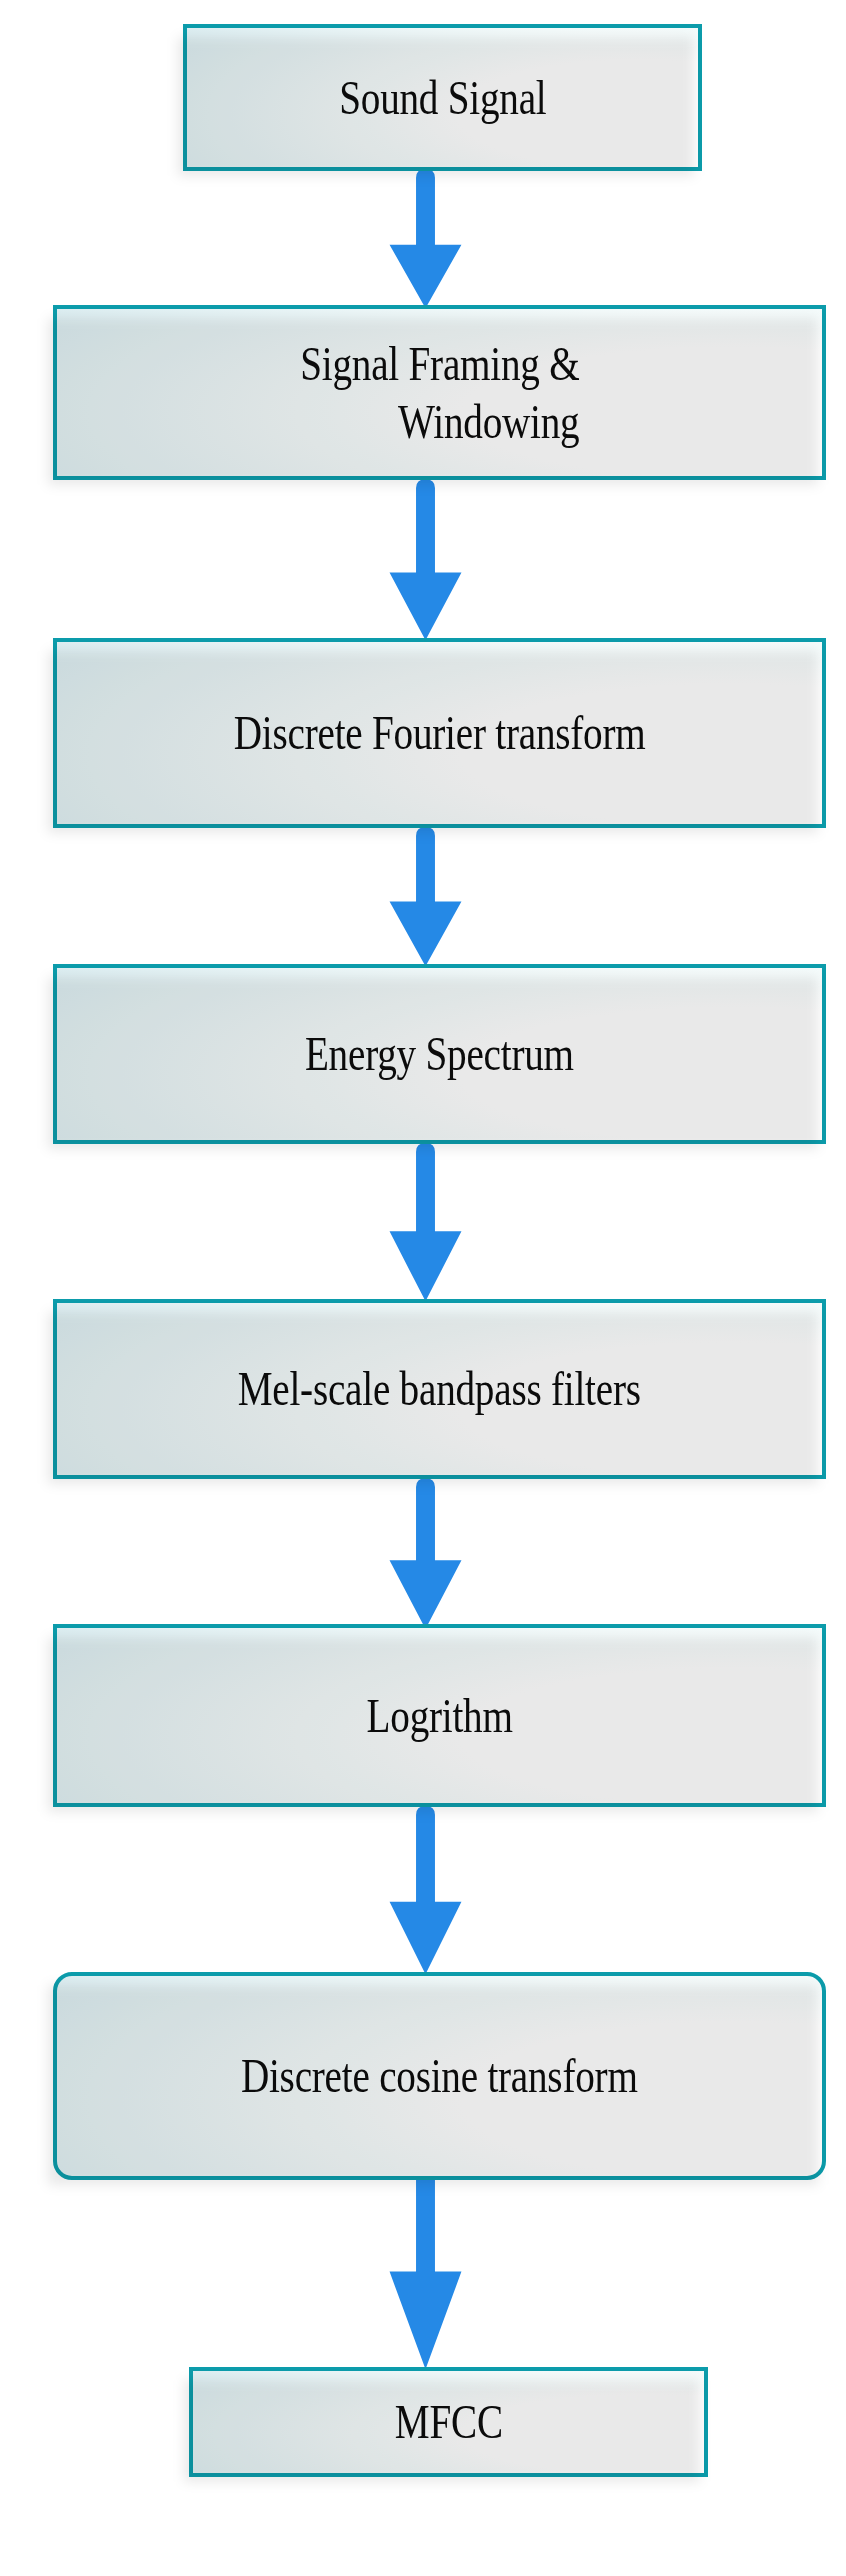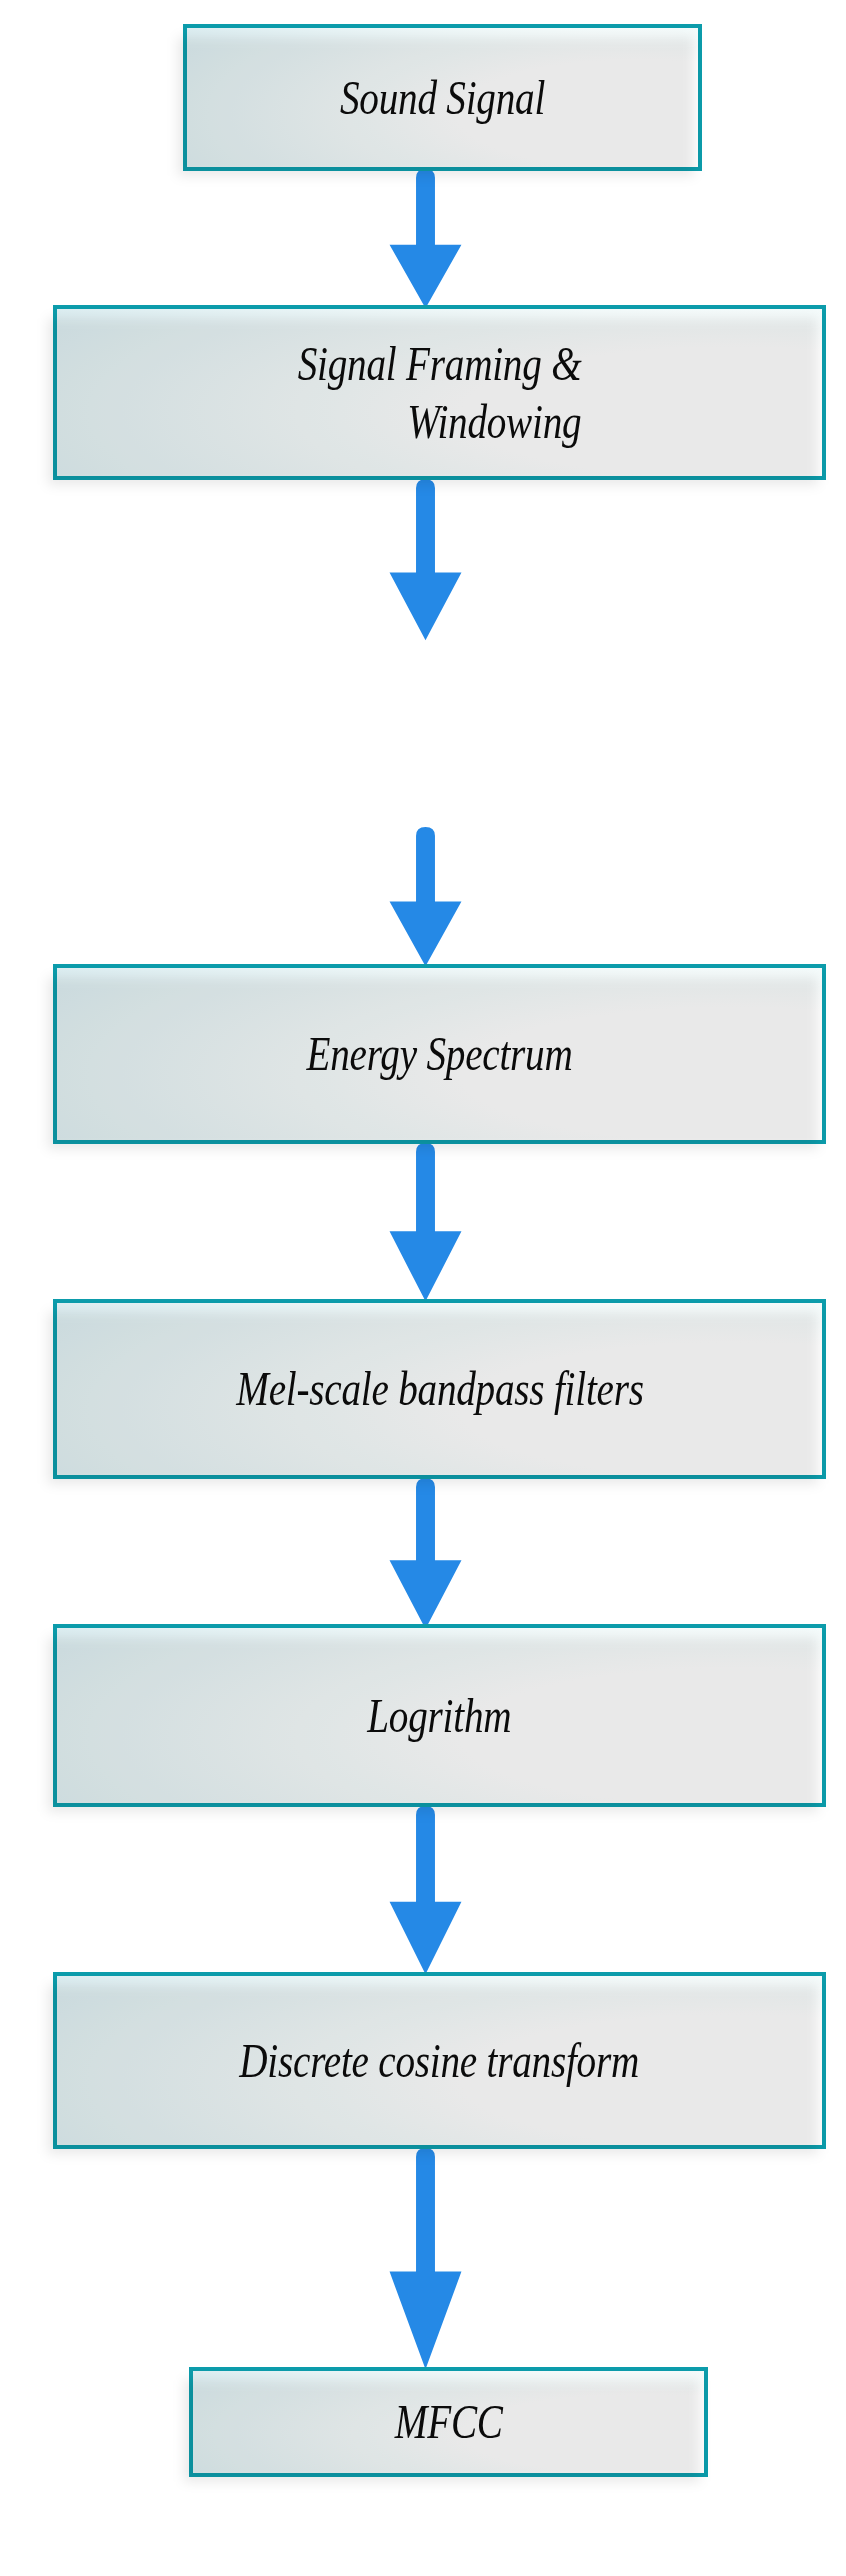--- a/index.html
+++ b/index.html
@@ -11,21 +11,20 @@
   body {
     font-family: "Liberation Serif", "DejaVu Serif", serif;
   }
 
   #canvas {
     position: relative;
     width: 846px;
     height: 2576px;
     background: #ffffff;
     overflow: hidden;
-    font-style: italic;
   }
 
   
   .node {
     position: absolute;
     box-sizing: border-box;
     border: 4.4px solid #0C9CAB;
     background:
       radial-gradient(ellipse 135% 150% at 88% 62%,
         #ffffff 0%,
@@ -98,20 +97,23 @@
     <div class="node-label two-line">Signal Framing &amp;
 Windowing</div>
   </div>
 
   <div class="arrow" style="left:387px; top:479px; width:77px; height:162px;">
     <svg width="77" height="162" viewBox="0 0 122 256" aria-hidden="true">
       <path d="M 46 14 Q 46 0 61 0 Q 76 0 76 14 L 76 148 L 118 148 L 61 255 L 4 148 L 46 148 Z" fill="#2589E6"></path>
     </svg>
   </div>
 
+  <div class="node" style="left:53px; top:638px; width:773px; height:190px;">
+    <div class="node-label">Discrete Fourier transform</div>
+  </div>
 
   <div class="arrow" style="left:387px; top:827px; width:77px; height:140px;">
     <svg width="77" height="140" viewBox="0 0 122 222" aria-hidden="true">
       <path d="M 46 14 Q 46 0 61 0 Q 76 0 76 14 L 76 118 L 118 118 L 61 221 L 4 118 L 46 118 Z" fill="#2589E6"></path>
     </svg>
   </div>
 
   <div class="node" style="left:53px; top:964px; width:773px; height:180px;">
     <div class="node-label">Energy Spectrum</div>
   </div>
@@ -135,21 +137,21 @@
   <div class="node" style="left:53px; top:1624px; width:773px; height:183px;">
     <div class="node-label">Logrithm</div>
   </div>
 
   <div class="arrow" style="left:387px; top:1806px; width:77px; height:169px;">
     <svg width="77" height="169" viewBox="0 0 122 268" aria-hidden="true">
       <path d="M 46 14 Q 46 0 61 0 Q 76 0 76 14 L 76 152 L 118 152 L 61 267 L 4 152 L 46 152 Z" fill="#2589E6"></path>
     </svg>
   </div>
 
-  <div class="node" style="left:53px; top:1972px; width:773px; height:177px;">
+  <div class="node" style="left:53px; top:1972px; width:773px; height:208px;border-radius:19px;">
     <div class="node-label">Discrete cosine transform</div>
   </div>
 
   <div class="arrow" style="left:387px; top:2148px; width:77px; height:222px;">
     <svg width="77" height="222" viewBox="0 0 122 352" aria-hidden="true">
       <path d="M 46 14 Q 46 0 61 0 Q 76 0 76 14 L 76 196 L 118 196 L 61 351 L 4 196 L 46 196 Z" fill="#2589E6"></path>
     </svg>
   </div>
 
   <div class="node" style="left:189px; top:2367px; width:519px; height:110px;">

